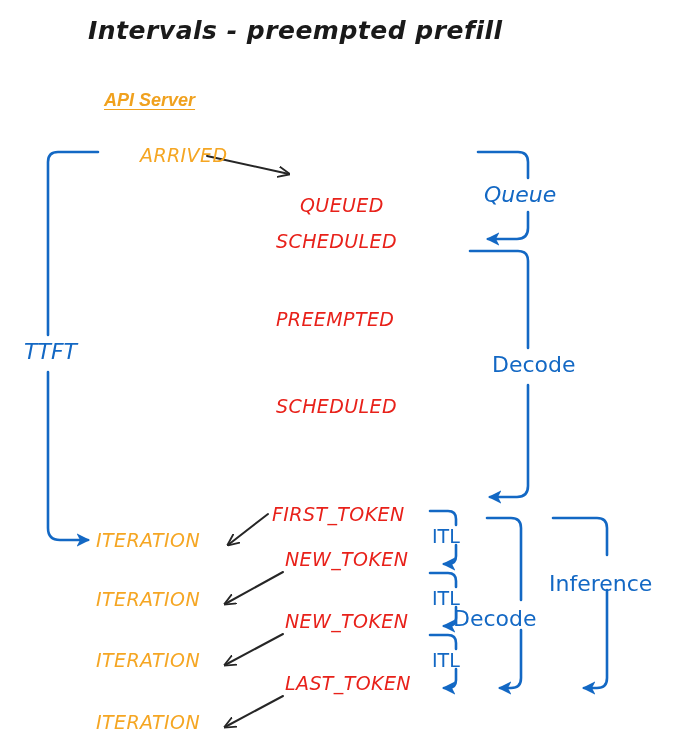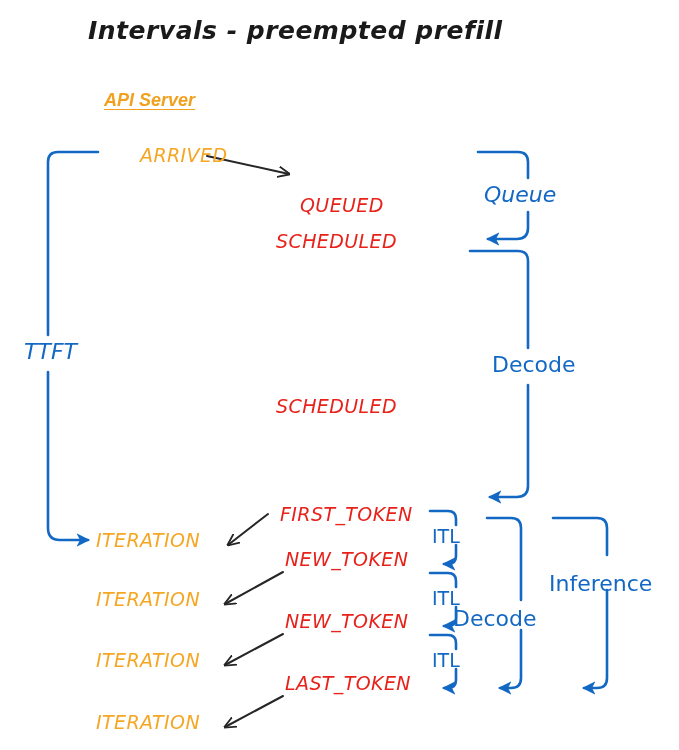--- a/index.html
+++ b/index.html
@@ -148,22 +148,23 @@
   <div class="lbl colhead api" style="left:104px; top:91px;">API Server</div>
 
   <div class="lbl event api" style="left:104px; top:146px;margin-left:36px;">ARRIVED</div>
   <div class="lbl event api" style="left:96px; top:531px;">ITERATION</div>
   <div class="lbl event api" style="left:96px; top:590px;">ITERATION</div>
   <div class="lbl event api" style="left:96px; top:651px;">ITERATION</div>
   <div class="lbl event api" style="left:96px; top:713px;">ITERATION</div>
 
   <div class="lbl event engine" style="left:300px; top:161px;margin-top:35px;">QUEUED</div>
   <div class="lbl event engine" style="left:276px; top:232px;">SCHEDULED</div>
+  <div class="lbl event engine" style="left:276px; top:310px;">PREEMPTED</div>
   <div class="lbl event engine" style="left:276px; top:397px;">SCHEDULED</div>
-  <div class="lbl event engine" style="left:272px; top:505px;margin-left:8px;">FIRST_TOKEN</div>
+  <div class="lbl event engine" style="left:272px; top:505px;">FIRST_TOKEN</div>
   <div class="lbl event engine" style="left:285px; top:550px;">NEW_TOKEN</div>
   <div class="lbl event engine" style="left:285px; top:612px;">NEW_TOKEN</div>
   <div class="lbl event engine" style="left:285px; top:674px;">LAST_TOKEN</div>
 
   <div class="lbl interval" style="left:24px; top:341px;font-style:italic;">TTFT</div>
   <div class="lbl interval" style="left:484px; top:184px;font-style:italic;">Queue</div>
   <div class="lbl interval" style="left:492px; top:354px;">Decode</div>
   <div class="lbl interval small" style="left:432px; top:527px;">ITL</div>
   <div class="lbl interval small" style="left:432px; top:589px;">ITL</div>
   <div class="lbl interval small" style="left:432px; top:651px;">ITL</div>

